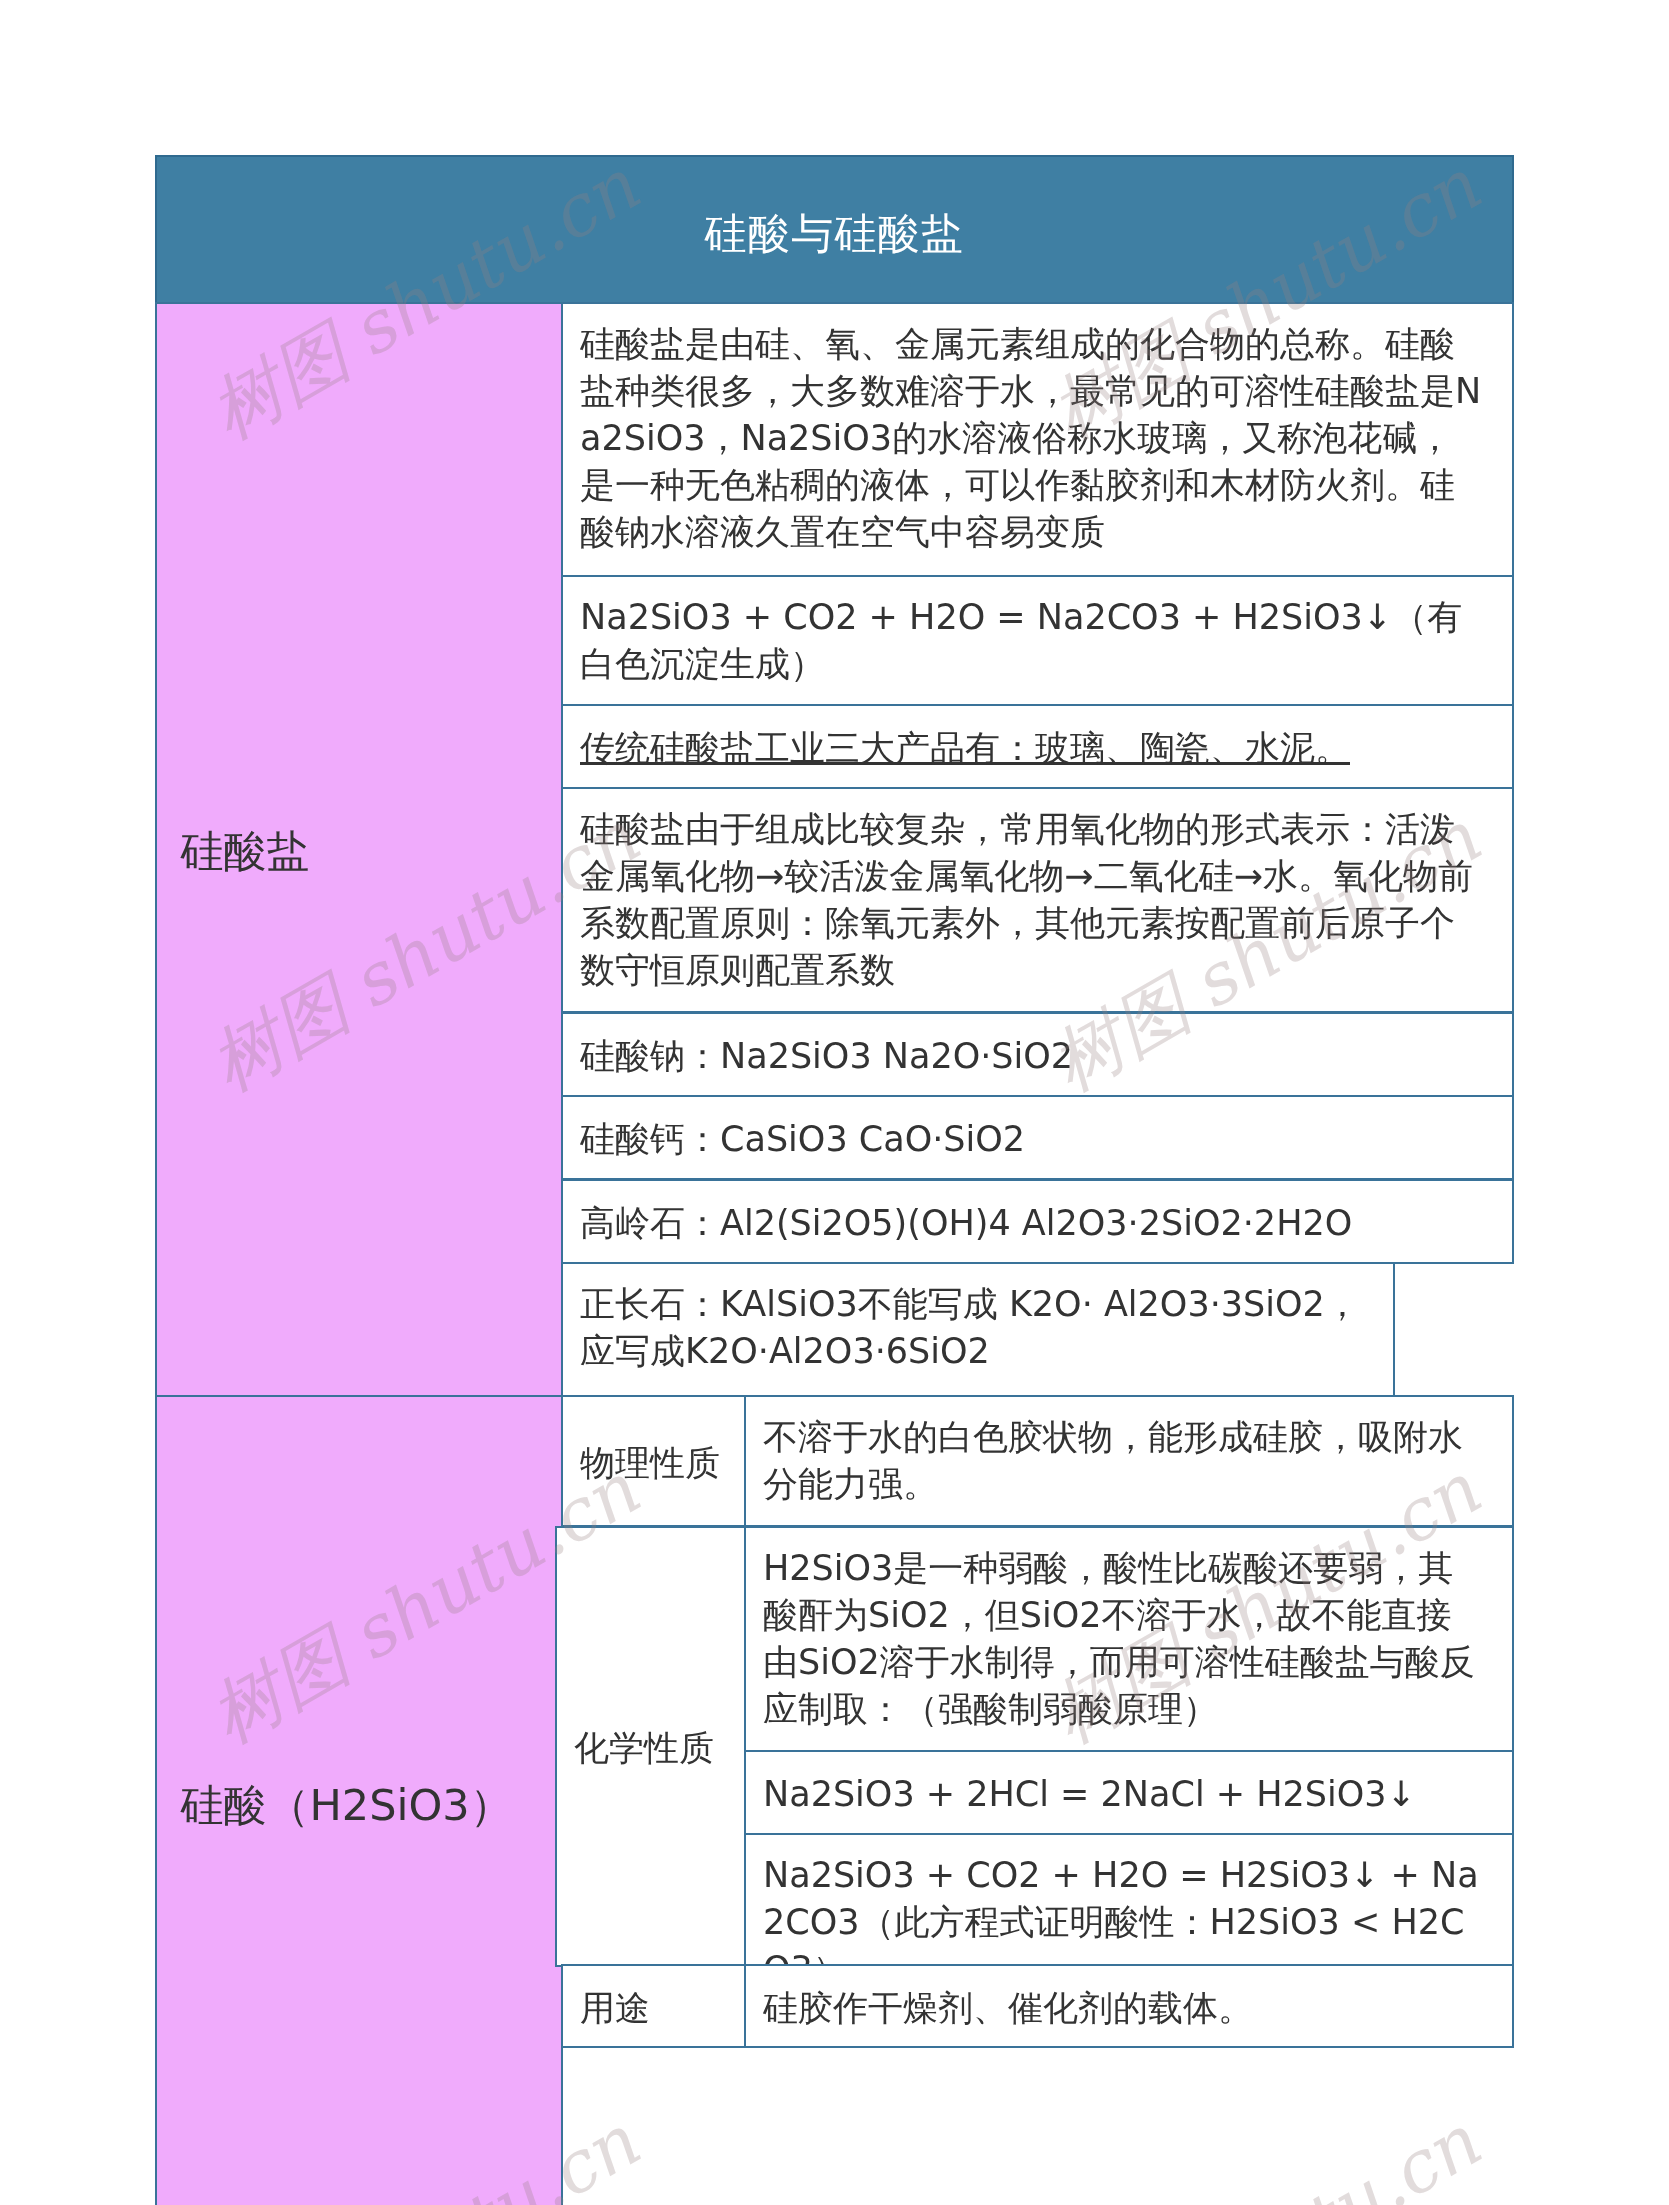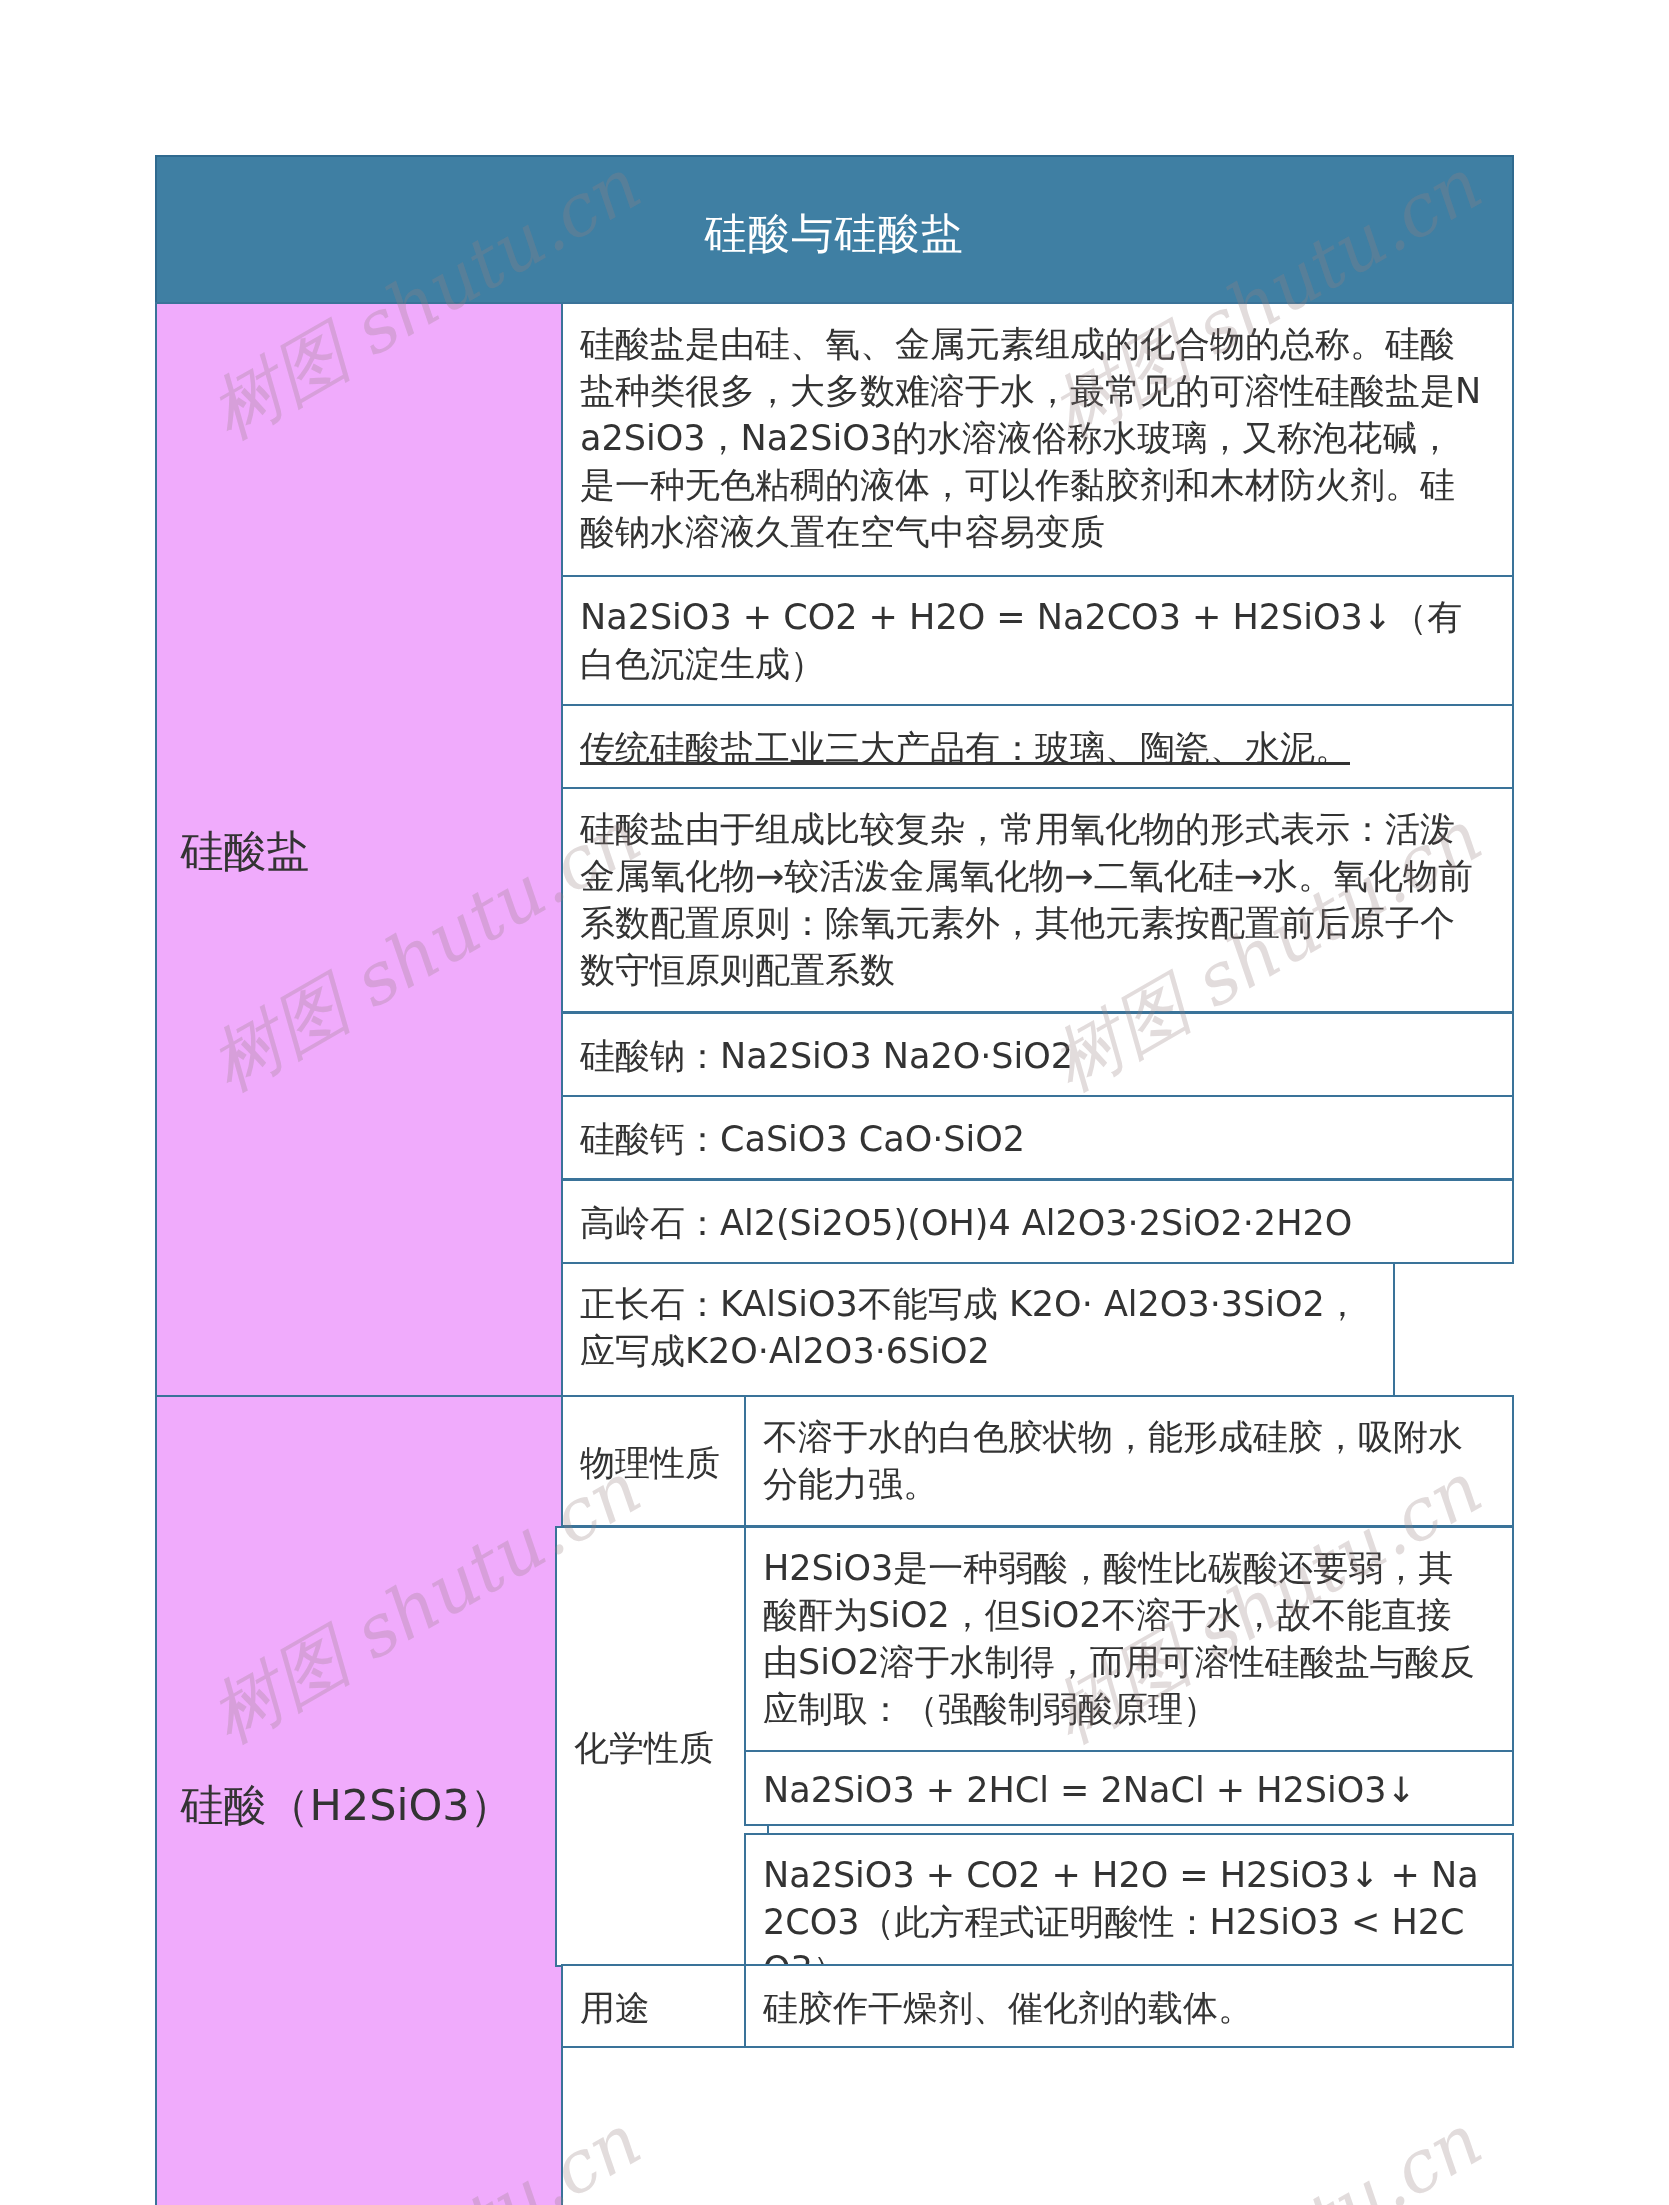--- a/index.html
+++ b/index.html
@@ -128,21 +128,21 @@
   <div class="cell" style="left:589px; top:1240px; width:770px; height:132px;">
     <span>不溶于水的白色胶状物，能形成硅胶，吸附水分能力强。</span>
   </div>
 
   <div class="cell sub" style="left:400px; top:1371px; width:214px; height:441px;">
     <span>化学性质</span>
   </div>
   <div class="cell" style="left:589px; top:1371px; width:770px; height:226px;">
     <span>H2SiO3是一种弱酸，酸性比碳酸还要弱，其酸酐为SiO2，但SiO2不溶于水，故不能直接由SiO2溶于水制得，而用可溶性硅酸盐与酸反应制取：（强酸制弱酸原理）</span>
   </div>
-  <div class="cell mid" style="left:589px; top:1595px; width:770px; height:76px;">
+  <div class="cell mid" style="left:589px; top:1595px; width:770px; height:85px;">
     <span>Na2SiO3 + 2HCl = 2NaCl + H2SiO3↓</span>
   </div>
   <div class="cell" style="left:589px; top:1678px; width:770px; height:133px;">
     <span>Na2SiO3 + CO2 + H2O = H2SiO3↓ + Na2CO3（此方程式证明酸性：H2SiO3 &lt; H2CO3）</span>
   </div>
 
   <div class="cell sub" style="left:406px; top:1809px; width:185px; height:84px;">
     <span>用途</span>
   </div>
   <div class="cell mid" style="left:589px; top:1809px; width:770px; height:84px;">

